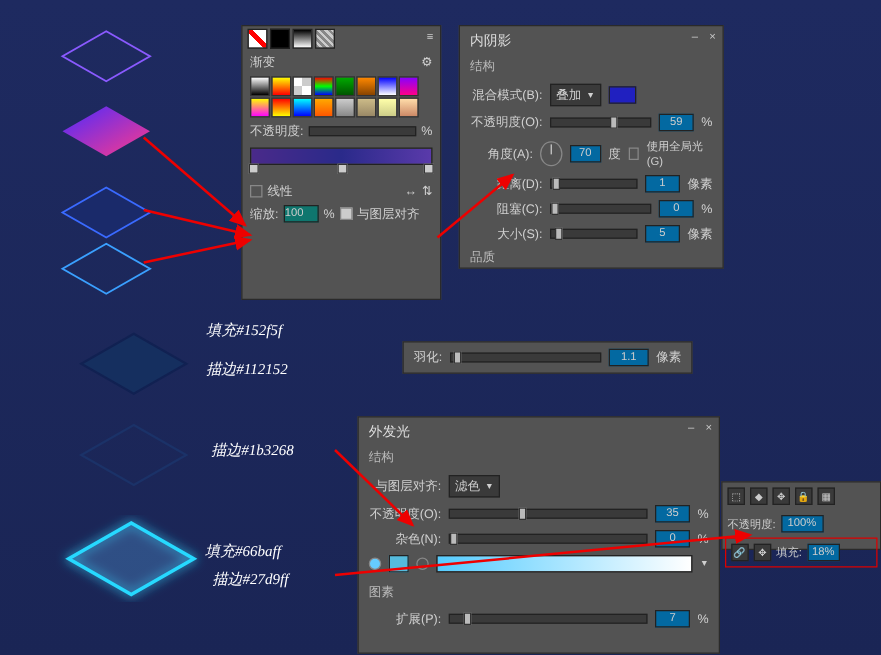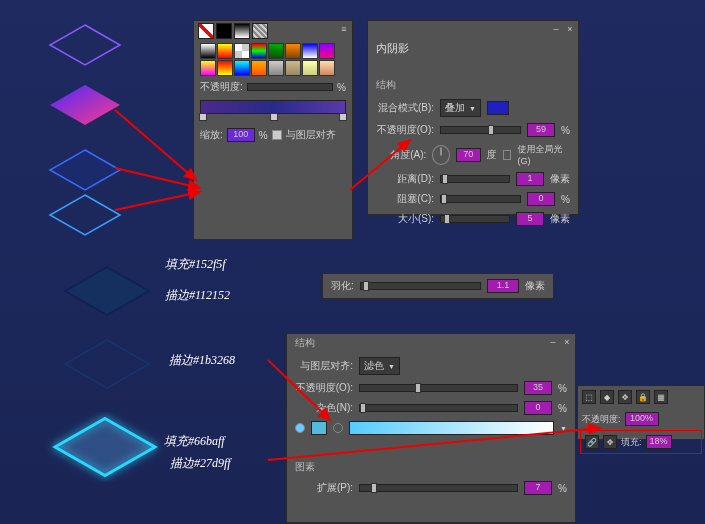--- a/index.html
+++ b/index.html
@@ -14,31 +14,31 @@
 .panel-header{display:flex;align-items:center;height:20px;padding:2px 4px;gap:2px;}
 .swatch{width:16px;height:16px;border:1px solid #222;display:inline-block;}
 .row{display:flex;align-items:center;padding:2px 6px;gap:4px;font-size:10px;}
 .preset-grid{display:grid;grid-template-columns:repeat(8,16px);gap:1px;padding:2px 6px;}
 .preset{width:16px;height:16px;border:1px solid #333;}
 .slider-track{flex:1;height:8px;background:#3a3a3a;border:1px solid #222;position:relative;}
 .slider-thumb{position:absolute;top:-2px;width:6px;height:10px;background:#bbb;border:1px solid #333;}
 .wide-grad{height:14px;margin:4px 6px;border:1px solid #222;background:linear-gradient(to right,#4a2a8a,#2a2a8a,#5a3aaa);position:relative;}
 .stop{position:absolute;bottom:-8px;width:8px;height:8px;background:#ccc;border:1px solid #333;}
 .checkbox{width:10px;height:10px;border:1px solid #888;display:inline-block;}
-.num-input{width:28px;height:14px;background:#6d28d9;border:1px solid #222;color:#ccc;font-size:9px;text-align:center;}
+.num-input{width:28px;height:14px;background:#0f766e;border:1px solid #222;color:#ccc;font-size:9px;text-align:left;}
 
 
 .panel-inner-shadow{left:367px;top:20px;width:212px;height:195px;}
-.ps-title{padding:20px 8px;font-size:11px;color:#ddd;}
+.ps-title{padding:4px 8px;font-size:11px;color:#ddd;}
 .ps-sub{padding:2px 8px 4px;font-size:10px;color:#bbb;}
 .ps-row{display:flex;align-items:center;padding:3px 8px;gap:6px;font-size:10px;}
 .ps-label{width:58px;text-align:right;}
 .ps-combo{background:#3a3a3a;border:1px solid #222;padding:1px 4px;min-width:40px;display:flex;align-items:center;gap:4px;}
 .ps-color{width:22px;height:14px;background:#2020c0;border:1px solid #222;}
-.ps-num{width:28px;height:14px;background:#a21caf;border:1px solid #222;text-align:center;font-size:9px;color:#ccc;}
+.ps-num{width:28px;height:14px;background:#0369a1;border:1px solid #222;text-align:center;font-size:9px;color:#ccc;}
 .angle-wheel{width:20px;height:20px;border:1px solid #888;border-radius:50%;position:relative;}
 .angle-wheel::after{content:'';position:absolute;left:50%;top:50%;width:8px;height:1px;background:#ccc;transform-origin:left;transform:rotate(-90deg);}
 
 
 .panel-feather{left:322px;top:273px;width:232px;height:26px;}
 
 
 .panel-outer-glow{left:286px;top:333px;width:290px;height:190px;}
 
 
@@ -99,20 +99,25 @@
 <div class="panel panel-gradient">
   <div class="close-btns">
       <div class="close-btn">≡</div>
     </div>
   <div class="panel-header">
     <span class="swatch" style="background:linear-gradient(45deg,#fff 40%,#f00 40%,#f00 60%,#fff 60%)"></span>
     <span class="swatch" style="background:#000"></span>
     <span class="swatch" style="background:linear-gradient(#000,#fff)"></span>
     <span class="swatch" style="background:repeating-linear-gradient(45deg,#888 0 2px,#ccc 2px 4px)"></span>
   </div>
+  <div class="row">
+      <span>渐变</span>
+      <span style="flex:1"></span>
+      <span>⚙</span>
+    </div>
   <div class="preset-grid">
     <div class="preset" style="background:linear-gradient(#fff,#000)"></div>
     <div class="preset" style="background:linear-gradient(#ff0,#f00)"></div>
     <div class="preset" style="background:repeating-conic-gradient(#ccc 0 25%,#fff 0 50%)"></div>
     <div class="preset" style="background:linear-gradient(#f00,#0f0,#00f)"></div>
     <div class="preset" style="background:linear-gradient(#0a0,#050)"></div>
     <div class="preset" style="background:linear-gradient(#f80,#840)"></div>
     <div class="preset" style="background:linear-gradient(#00f,#fff)"></div>
     <div class="preset" style="background:linear-gradient(#80f,#f08)"></div>
     <div class="preset" style="background:linear-gradient(#ff0,#f0f)"></div>
@@ -129,20 +134,27 @@
       <div class="slider-track"></div>
       <span>%</span>
     </div>
   <div class="wide-grad">
     <div class="stop" style="left:-2px"></div>
     <div class="stop" style="left:48%"></div>
     <div class="stop" style="right:-2px"></div>
   </div>
   <div style="height:8px"></div>
   <div class="row">
+    <span class="checkbox"></span>
+    <span>线性</span>
+    <span style="flex:1"></span>
+    <span>↔</span>
+    <span>⇅</span>
+  </div>
+  <div class="row">
     <span>缩放:</span>
     <span class="num-input">100</span>
     <span>%</span>
     <span class="checkbox" style="background:#ccc"></span>
     <span>与图层对齐</span>
   </div>
 </div>
 
 <div class="panel panel-inner-shadow">
   <div class="close-btns">
@@ -192,38 +204,40 @@
       <span>%</span>
     </div>
   <div class="ps-row">
       <span class="ps-label">大小(S):</span>
       <div class="slider-track">
         <div class="slider-thumb" style="left:4%"></div>
       </div>
       <span class="ps-num">5</span>
       <span>像素</span>
     </div>
+  <div class="ps-sub">品质</div>
 </div>
 
 <div class="panel panel-feather">
   <div class="ps-row" style="padding:5px 8px">
     <span>羽化:</span>
     <div class="slider-track">
         <div class="slider-thumb" style="left:2%"></div>
       </div>
     <span class="ps-num" style="width:32px">1.1</span>
     <span>像素</span>
   </div>
 </div>
 
 <div class="panel panel-outer-glow">
   <div class="close-btns">
       <div class="close-btn">–</div>
       <div class="close-btn">×</div>
     </div>
+  <div class="ps-title">外发光</div>
   <div class="ps-sub">结构</div>
   <div class="ps-row">
       <span class="ps-label">与图层对齐:</span>
       <span class="ps-combo">
         <span>滤色</span>
         <span style="font-size:7px">▼</span>
       </span>
     </div>
   <div class="ps-row">
       <span class="ps-label">不透明度(O):</span>
@@ -241,21 +255,21 @@
       <span class="ps-num">0</span>
       <span>%</span>
     </div>
   <div class="ps-row">
     <span style="width:10px;height:10px;border:1px solid #888;border-radius:50%;background:#6cf"></span>
     <span style="width:16px;height:14px;background:#5bd;border:1px solid #222"></span>
     <span style="width:10px;height:10px;border:1px solid #888;border-radius:50%"></span>
     <span style="flex:1;height:14px;background:linear-gradient(to right,#5cf,#fff);border:1px solid #222"></span>
     <span style="font-size:7px">▼</span>
   </div>
-  <div class="ps-sub" style="margin-top:20px">图素</div>
+  <div class="ps-sub" style="margin-top:4px">图素</div>
   <div class="ps-row">
       <span class="ps-label">扩展(P):</span>
       <div class="slider-track">
         <div class="slider-thumb" style="left:7%"></div>
       </div>
       <span class="ps-num">7</span>
       <span>%</span>
     </div>
 
 </div>

